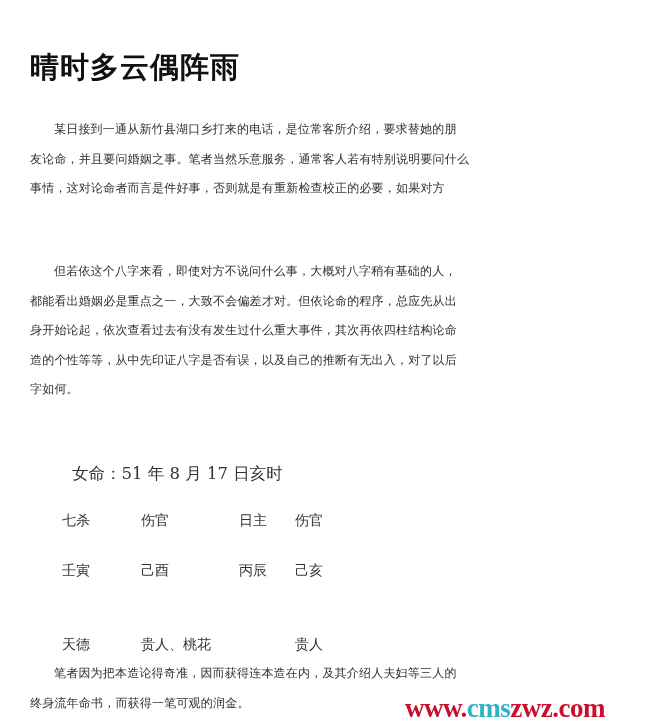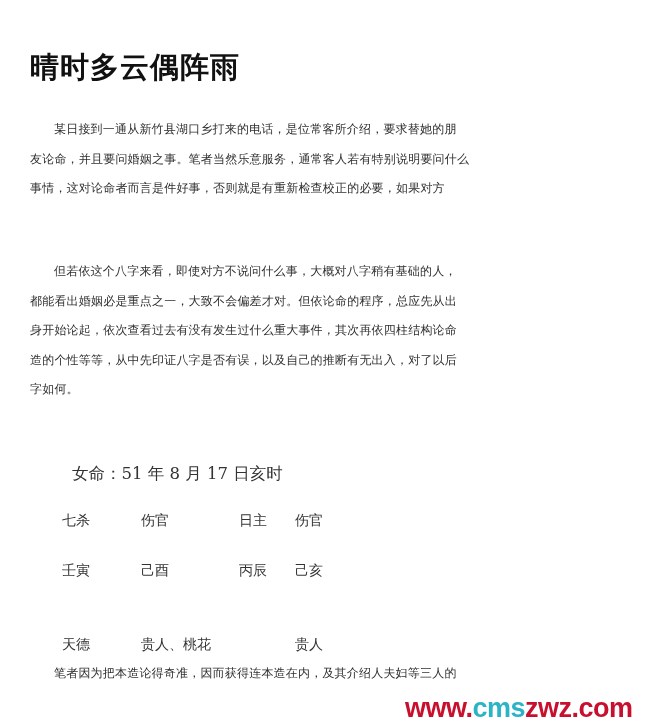--- a/index.html
+++ b/index.html
@@ -76,21 +76,21 @@
     #row-gods { top: 512px; }
     #row-pillars { top: 562px; padding-left: 48px; }
     #row-stars { top: 612px; margin-top: 24px; }
 
     #p3 { top: 659px; }
 
     .watermark {
       position: absolute;
       left: 405px;
       top: 693px;
-      font-family: Liberation Sans, sans-serif;
+      font-family: Liberation Serif, serif;
       font-weight: bold;
       font-size: 27px;
       letter-spacing: -0.5px;
       white-space: nowrap;
       line-height: 30px;
     }
     .wm-red { color: #c8102e; }
     .wm-teal { color: #2bb3c6; }
   </style>
 </head>
@@ -130,17 +130,18 @@
 
 <div class="chart-row" id="row-stars">
   <span class="c0">天德</span>
   <span class="c1">贵人、桃花</span>
   <span class="c2"></span>
   <span class="c3">贵人</span>
 </div>
 
 <div class="para" id="p3">
   <span class="ln first">笔者因为把本造论得奇准，因而获得连本造在内，及其介绍人夫妇等三人的</span>
+  <span class="ln cont">终身流年命书，而获得一笔可观的润金。</span>
 </div>
 
 <div class="watermark">
   <span class="wm-red">www.</span><span class="wm-teal">cms</span><span class="wm-red">zwz.com</span>
 </div>
 
 </body></html>

